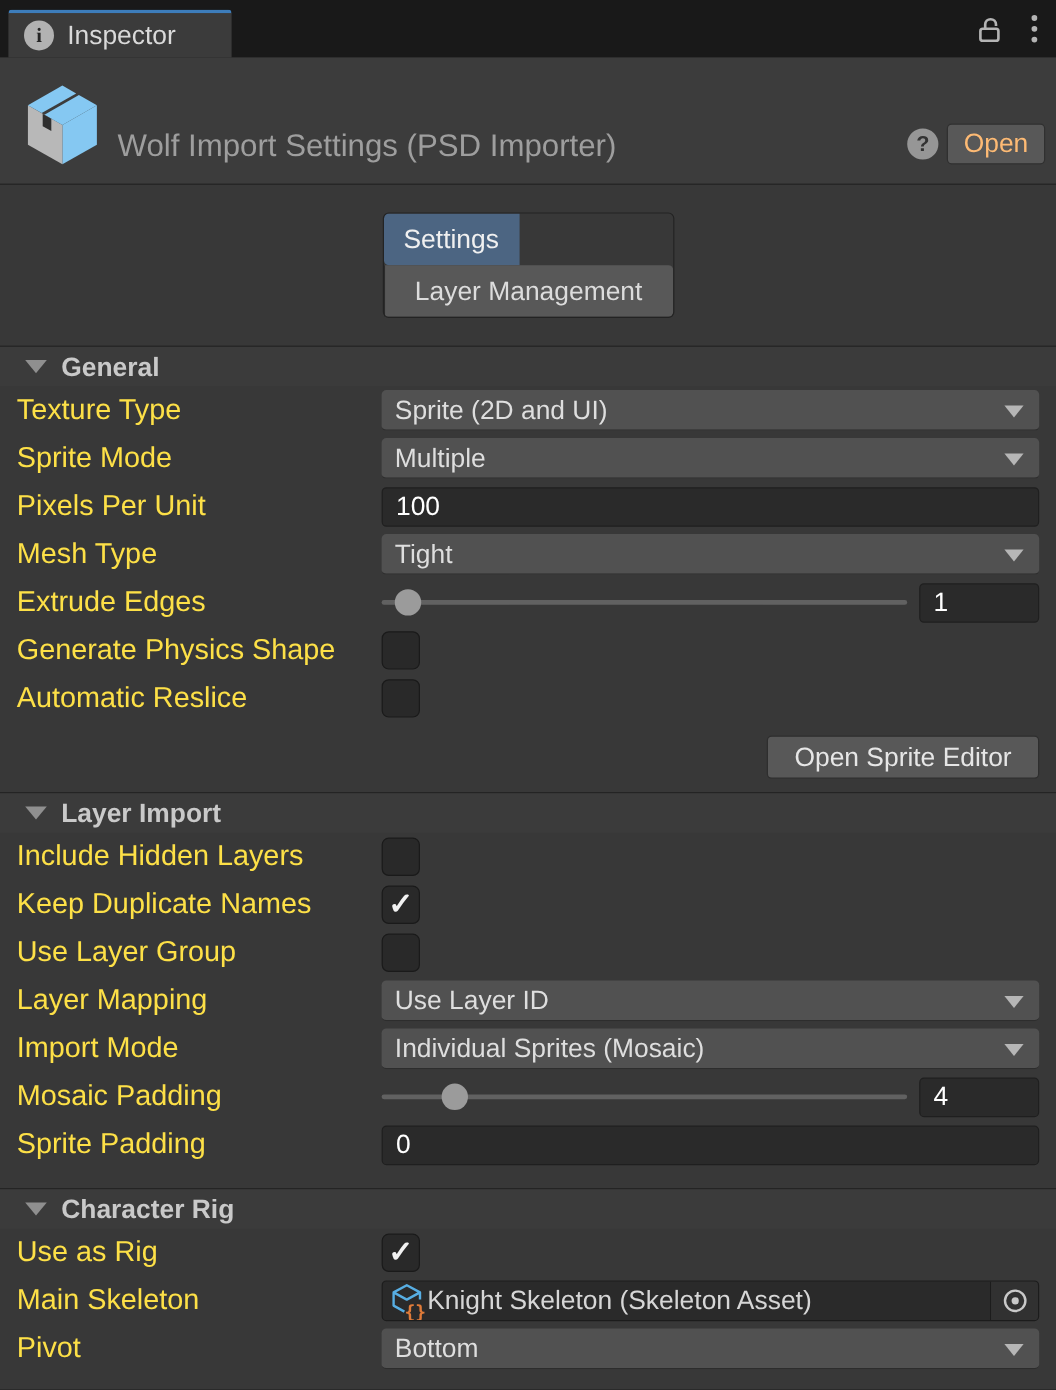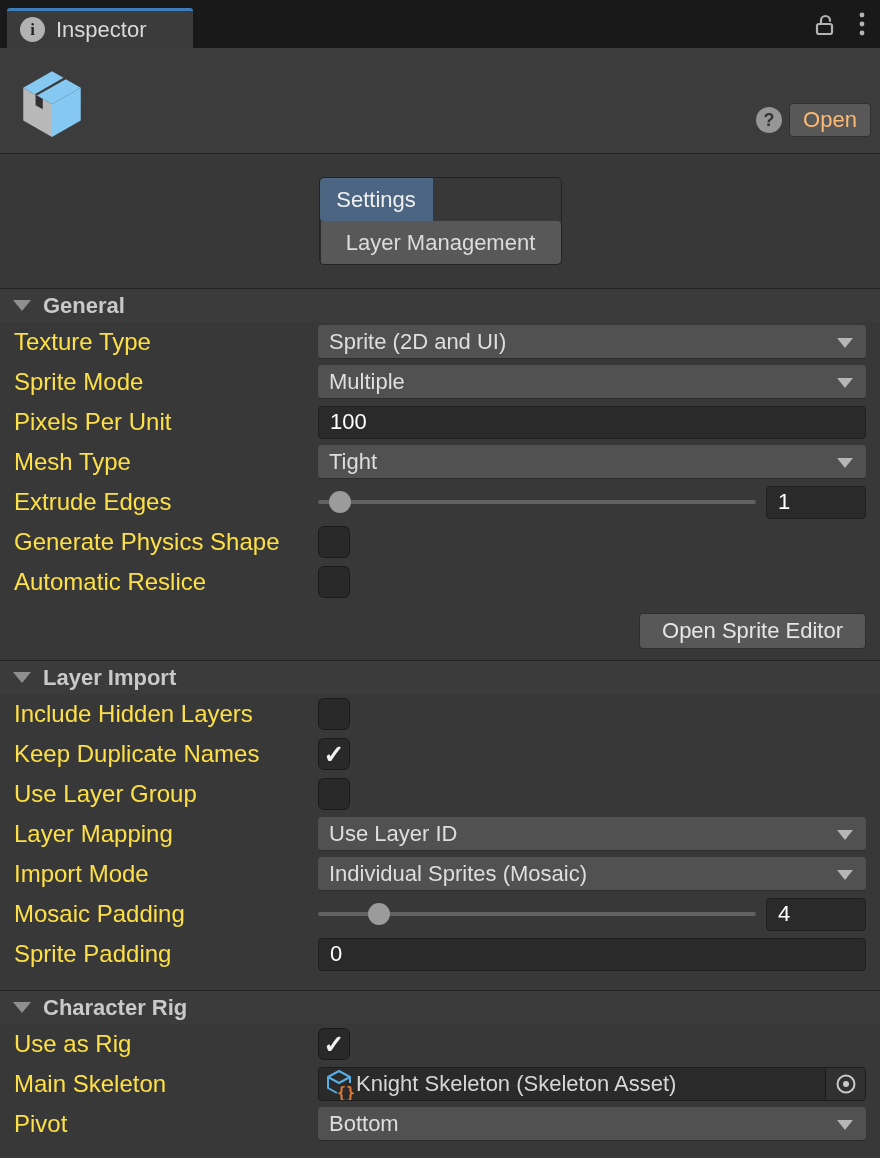--- a/index.html
+++ b/index.html
@@ -42,21 +42,21 @@
   .mode-group { display:flex; border-radius:4px; outline:1px solid #232323;flex-direction:column; }
   .mode-btn {
     height:43px; border:none; font-family:inherit; font-size:22px; cursor:pointer;
     display:flex; align-items:center; justify-content:center;
   }
   .mode-btn.selected { width:113px; background:#4c6582; color:#f0f0f0; border-radius:4px 0 0 4px; }
   .mode-btn.plain { width:241px; background:#585858; color:#dcdcdc; border-radius:0 4px 4px 0; border-left:1px solid #2c2c2c; }
   
   .section-header {
     height:34px; border-top:1px solid #242424; display:flex; align-items:center;
-    gap:12px; padding-left:13px; background:#3b3b3b;
+    gap:12px; padding-left:21px; background:#3b3b3b;
   }
   .fold-caret { width:0; height:0; border-left:9px solid transparent; border-right:9px solid transparent; border-top:11px solid #8f8f8f; }
   .section-title { font-weight:bold; font-size:22px; color:#c9c9c9; }
   .row { height:40px; display:flex; align-items:center; padding:0 14px; }
   .row-label { width:304px; flex-shrink:0; font-size:24px; color:#fde047; }
   .row-control { flex:1; display:flex; align-items:center; min-width:0; }
   .dropdown {
     flex:1; height:34px; background:#515151; border-radius:4px; border-bottom:1px solid #2d2d2d;
     display:flex; align-items:center; padding:0 44px 0 11px; position:relative;
     color:#dedede; font-size:22px; cursor:pointer; white-space:nowrap;
@@ -122,20 +122,21 @@
   <div class="asset-header">
     <span class="asset-icon">
       <svg width="78" height="78" viewBox="0 0 76 76">
         <polygon points="38,42 66,26 66,58 38,74" fill="#85c8f2"></polygon>
         <polygon points="10,26 38,42 38,74 10,58" fill="#b8b8b8"></polygon>
         <polygon points="10,26 38,10 49.2,16.4 21.2,32.4" fill="#85c8f2"></polygon>
         <polygon points="23.4,33.7 51.4,17.7 66,26 38,42" fill="#85c8f2"></polygon>
         <polygon points="22,33 29,37 29,47 22,43" fill="#2f2f2f"></polygon>
       </svg>
     </span>
+    <div class="asset-title">Wolf Import Settings (PSD Importer)</div>
     <div class="asset-header-icons">
       <button class="iconbtn">
           <span class="help-badge">?</span>
         </button>
       <button class="iconbtn">
         <svg width="27" height="27" viewBox="0 0 27 27">
           <line x1="3" y1="9" x2="24" y2="9" stroke="#b4b4b4" stroke-width="2.2"></line>
           <rect x="15" y="4" width="4.5" height="10" rx="1" fill="#b4b4b4"></rect>
           <line x1="3" y1="19" x2="24" y2="19" stroke="#b4b4b4" stroke-width="2.2"></line>
           <rect x="7" y="14" width="4.5" height="10" rx="1" fill="#b4b4b4"></rect>

